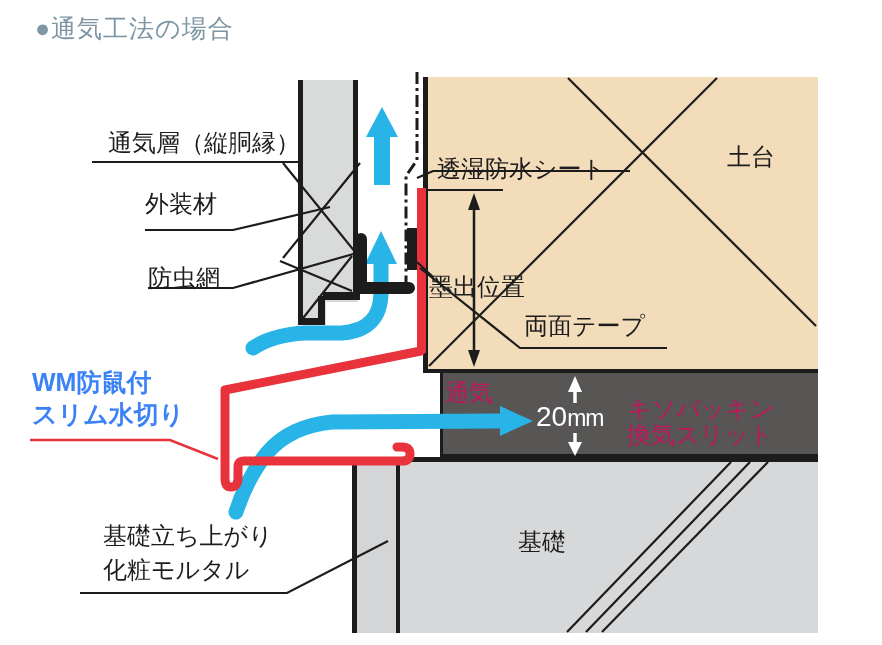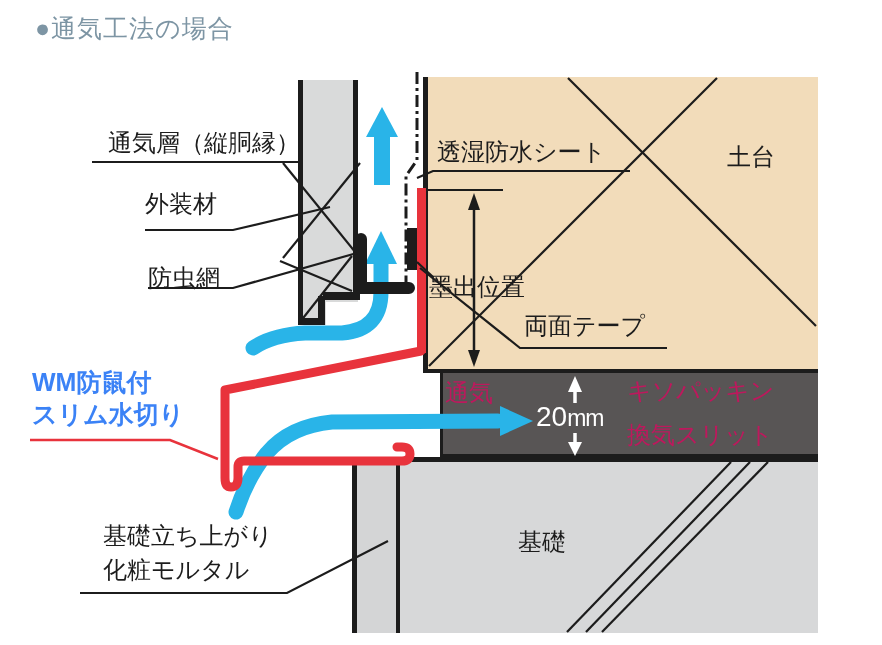--- a/index.html
+++ b/index.html
@@ -114,37 +114,37 @@
       <polyline points="420,268 520,348 667,348"></polyline>
       <polyline points="80,593 287,593 388,541"></polyline>
     </g>
   </svg>
 
   <div class="title">●通気工法の場合</div>
 
   <div class="lbl" style="left:92px;top:129px;margin-left:16px;">通気層（縦胴縁）</div>
   <div class="lbl" style="left:145px;top:190px;text-align:center;">外装材</div>
   <div class="lbl" style="left:148px;top:252px;margin-top:12px;">防虫網</div>
-  <div class="lbl" style="left:437px;top:138px;">透湿防水シート</div>
+  <div class="lbl" style="left:437px;top:155px;">透湿防水シート</div>
   <div class="lbl" style="left:727px;top:143px;">土台</div>
   <div class="lbl" style="left:429px;top:273px;">墨出位置</div>
   <div class="lbl" style="left:524px;top:312px;">両面テープ</div>
 
   <div class="lbl red-lbl" style="left:32px;top:366px;">
     <div>WM防鼠付</div>
     <div>スリム水切り</div>
   </div>
 
   <div class="lbl white-lbl" style="left:445px;top:379px;">通気</div>
 
   <div class="dim-20">
     <span class="num">20</span><span class="unit">mm</span>
   </div>
 
-  <div class="lbl white-lbl" style="left:627px;top:377px;">キソパッキン</div>
+  <div class="lbl white-lbl" style="left:627px;top:395px;">キソパッキン</div>
   <div class="lbl" style="left:103px;top:519px;line-height:1.4;">
     <div>基礎立ち上がり</div>
     <div>化粧モルタル</div>
   </div>
 
   <div class="lbl white-lbl" style="left:627px;top:421px;">換気スリット</div>
 
   <div class="lbl" style="left:518px;top:528px;">基礎</div>
 
 </div>

